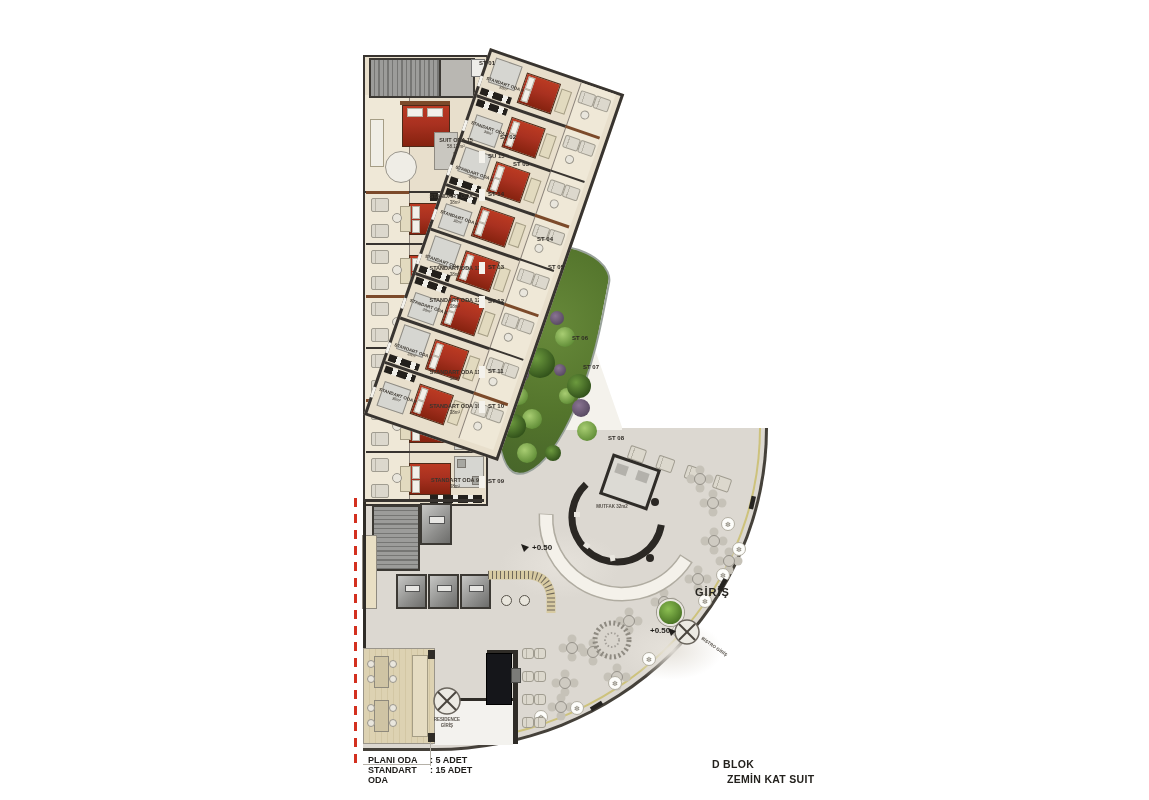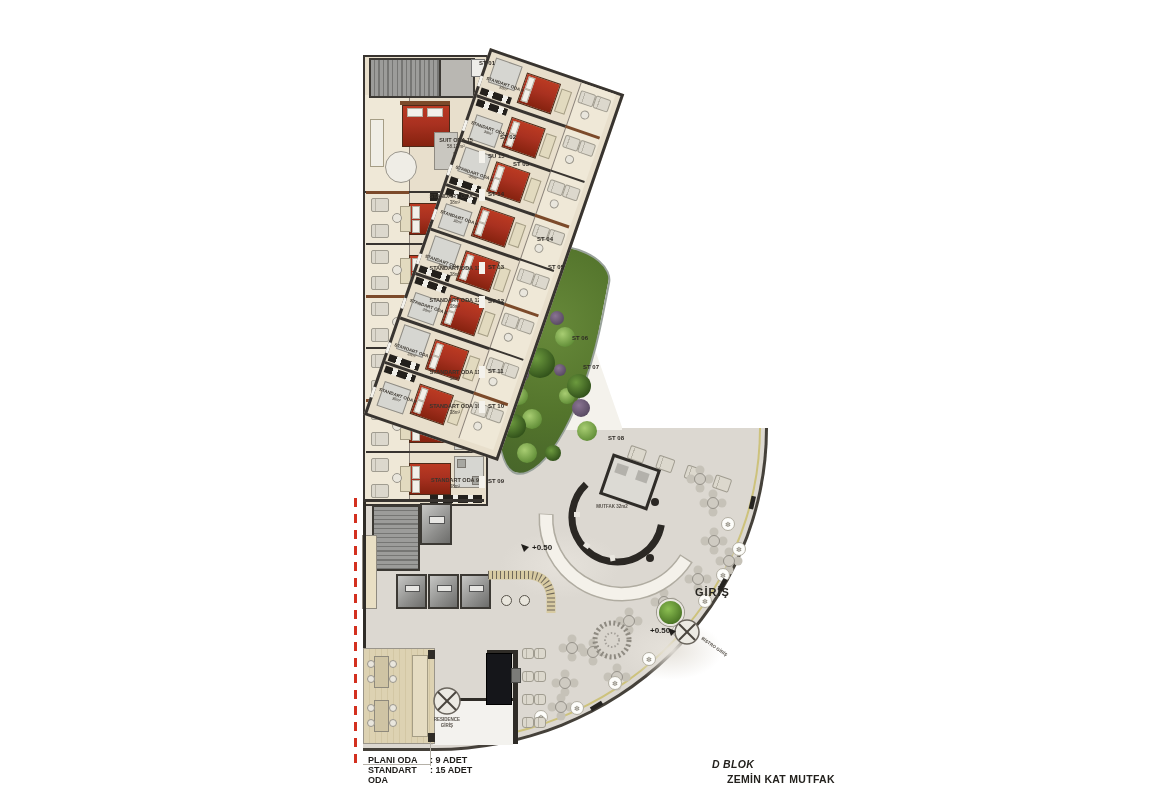--- a/index.html
+++ b/index.html
@@ -480,30 +480,30 @@
   <div class="tiny" style="left:592px;top:504px;width:40px;">MUTFAK 32m2</div>
   <div class="tiny" style="left:427px;top:717px;width:40px;">
     <span>RESIDENCE</span><br>
     <span>GİRİŞ</span>
   </div>
   <div class="tiny" style="left:697px;top:644px;width:34px;transform:rotate(35deg);">BİSTRO GİRİŞ</div>
 
   <div class="abs" style="left:368px;top:755px;">
     <div class="legend-row">
       <span class="legend-name">PLANI ODA</span>
-      <span>: 9 ADET</span>
+      <span>: 5 ADET</span>
     </div>
     <div class="legend-row">
       <span class="legend-name">STANDART ODA</span>
       <span>: 15 ADET</span>
     </div>
   </div>
 
-  <div class="title-line" style="left:712px;top:758px;font-style:italic;">D BLOK</div>
-  <div class="title-line" style="left:727px;top:773px;">ZEMİN KAT MUTFAK</div>
+  <div class="title-line" style="left:712px;top:758px;">D BLOK</div>
+  <div class="title-line" style="left:727px;top:773px;">ZEMİN KAT SUIT</div>
 <div class="abs doorgap" style="left: 479px; top: 151px; width: 6px; height: 12px;"></div>
     <div class="abs doorgap" style="left: 479px; top: 189px; width: 6px; height: 12px;"></div>
     <div class="abs doorgap" style="left: 479px; top: 262px; width: 6px; height: 12px;"></div>
     <div class="abs doorgap" style="left: 479px; top: 296px; width: 6px; height: 12px;"></div>
     <div class="abs doorgap" style="left: 479px; top: 366px; width: 6px; height: 12px;"></div>
     <div class="abs doorgap" style="left: 479px; top: 401px; width: 6px; height: 12px;"></div>
     <div class="abs doorgap" style="left: 479px; top: 476px; width: 6px; height: 12px;"></div>
   </div>
 
 </body></html>

